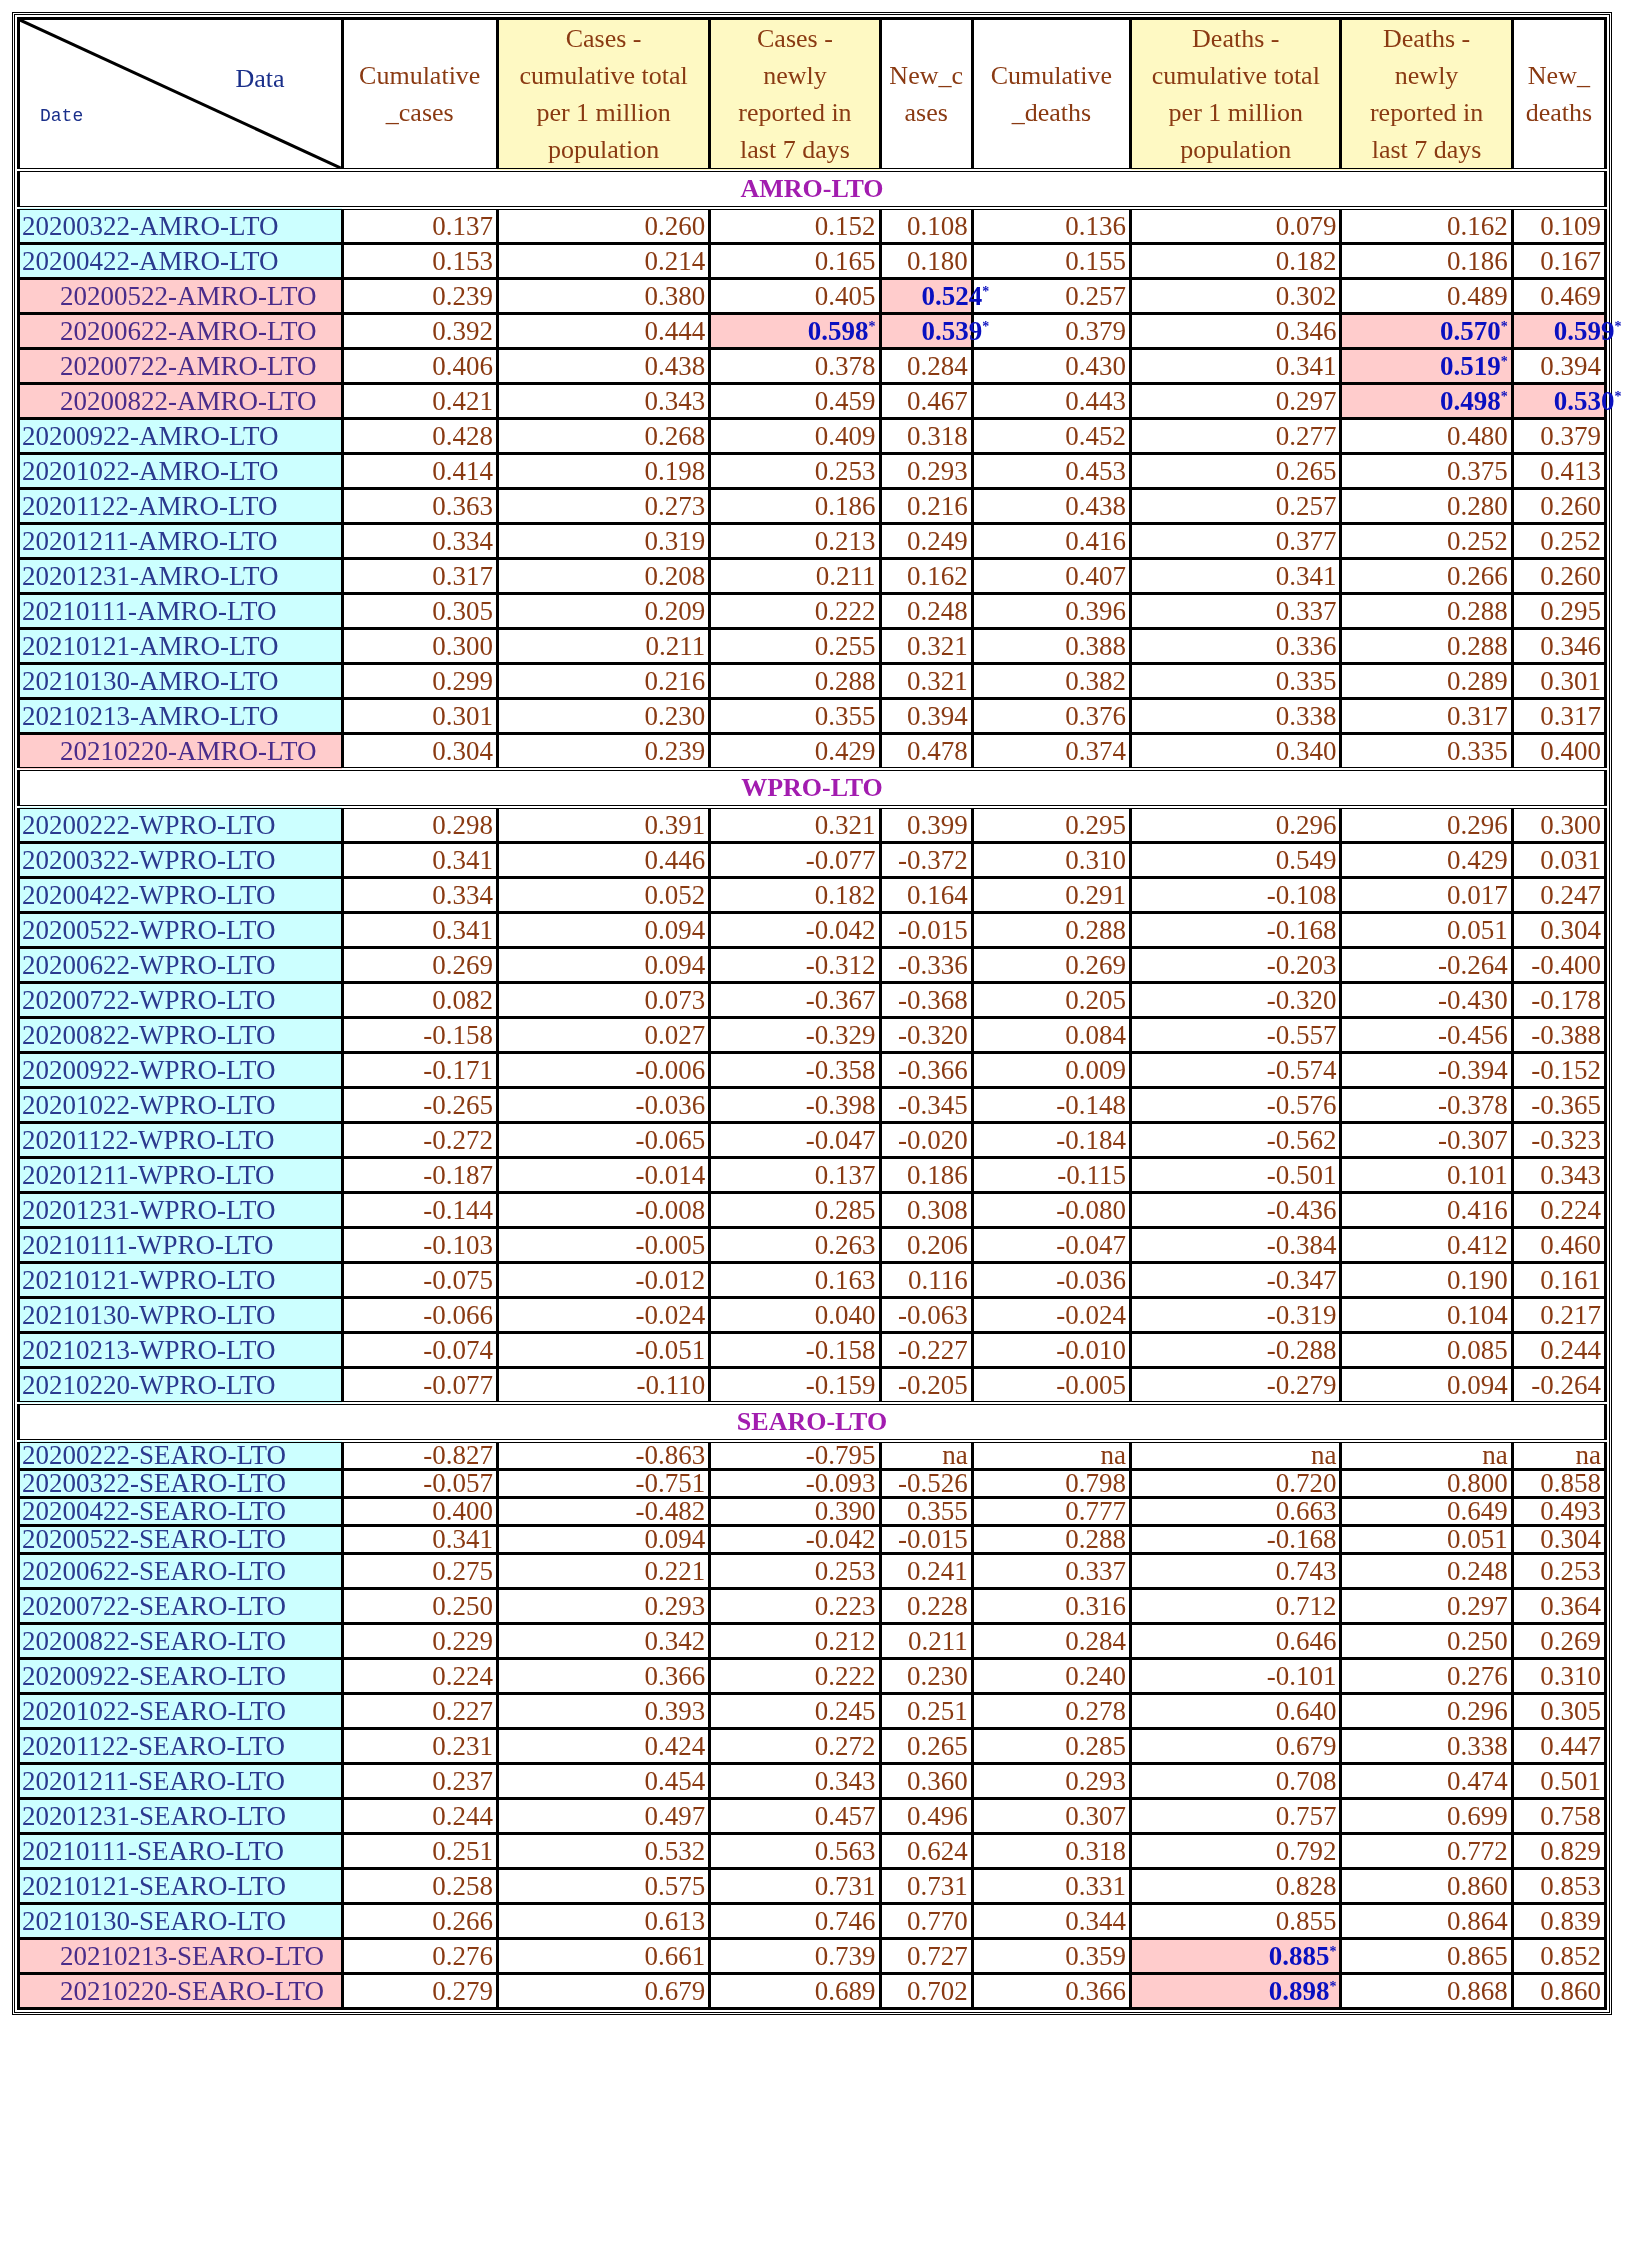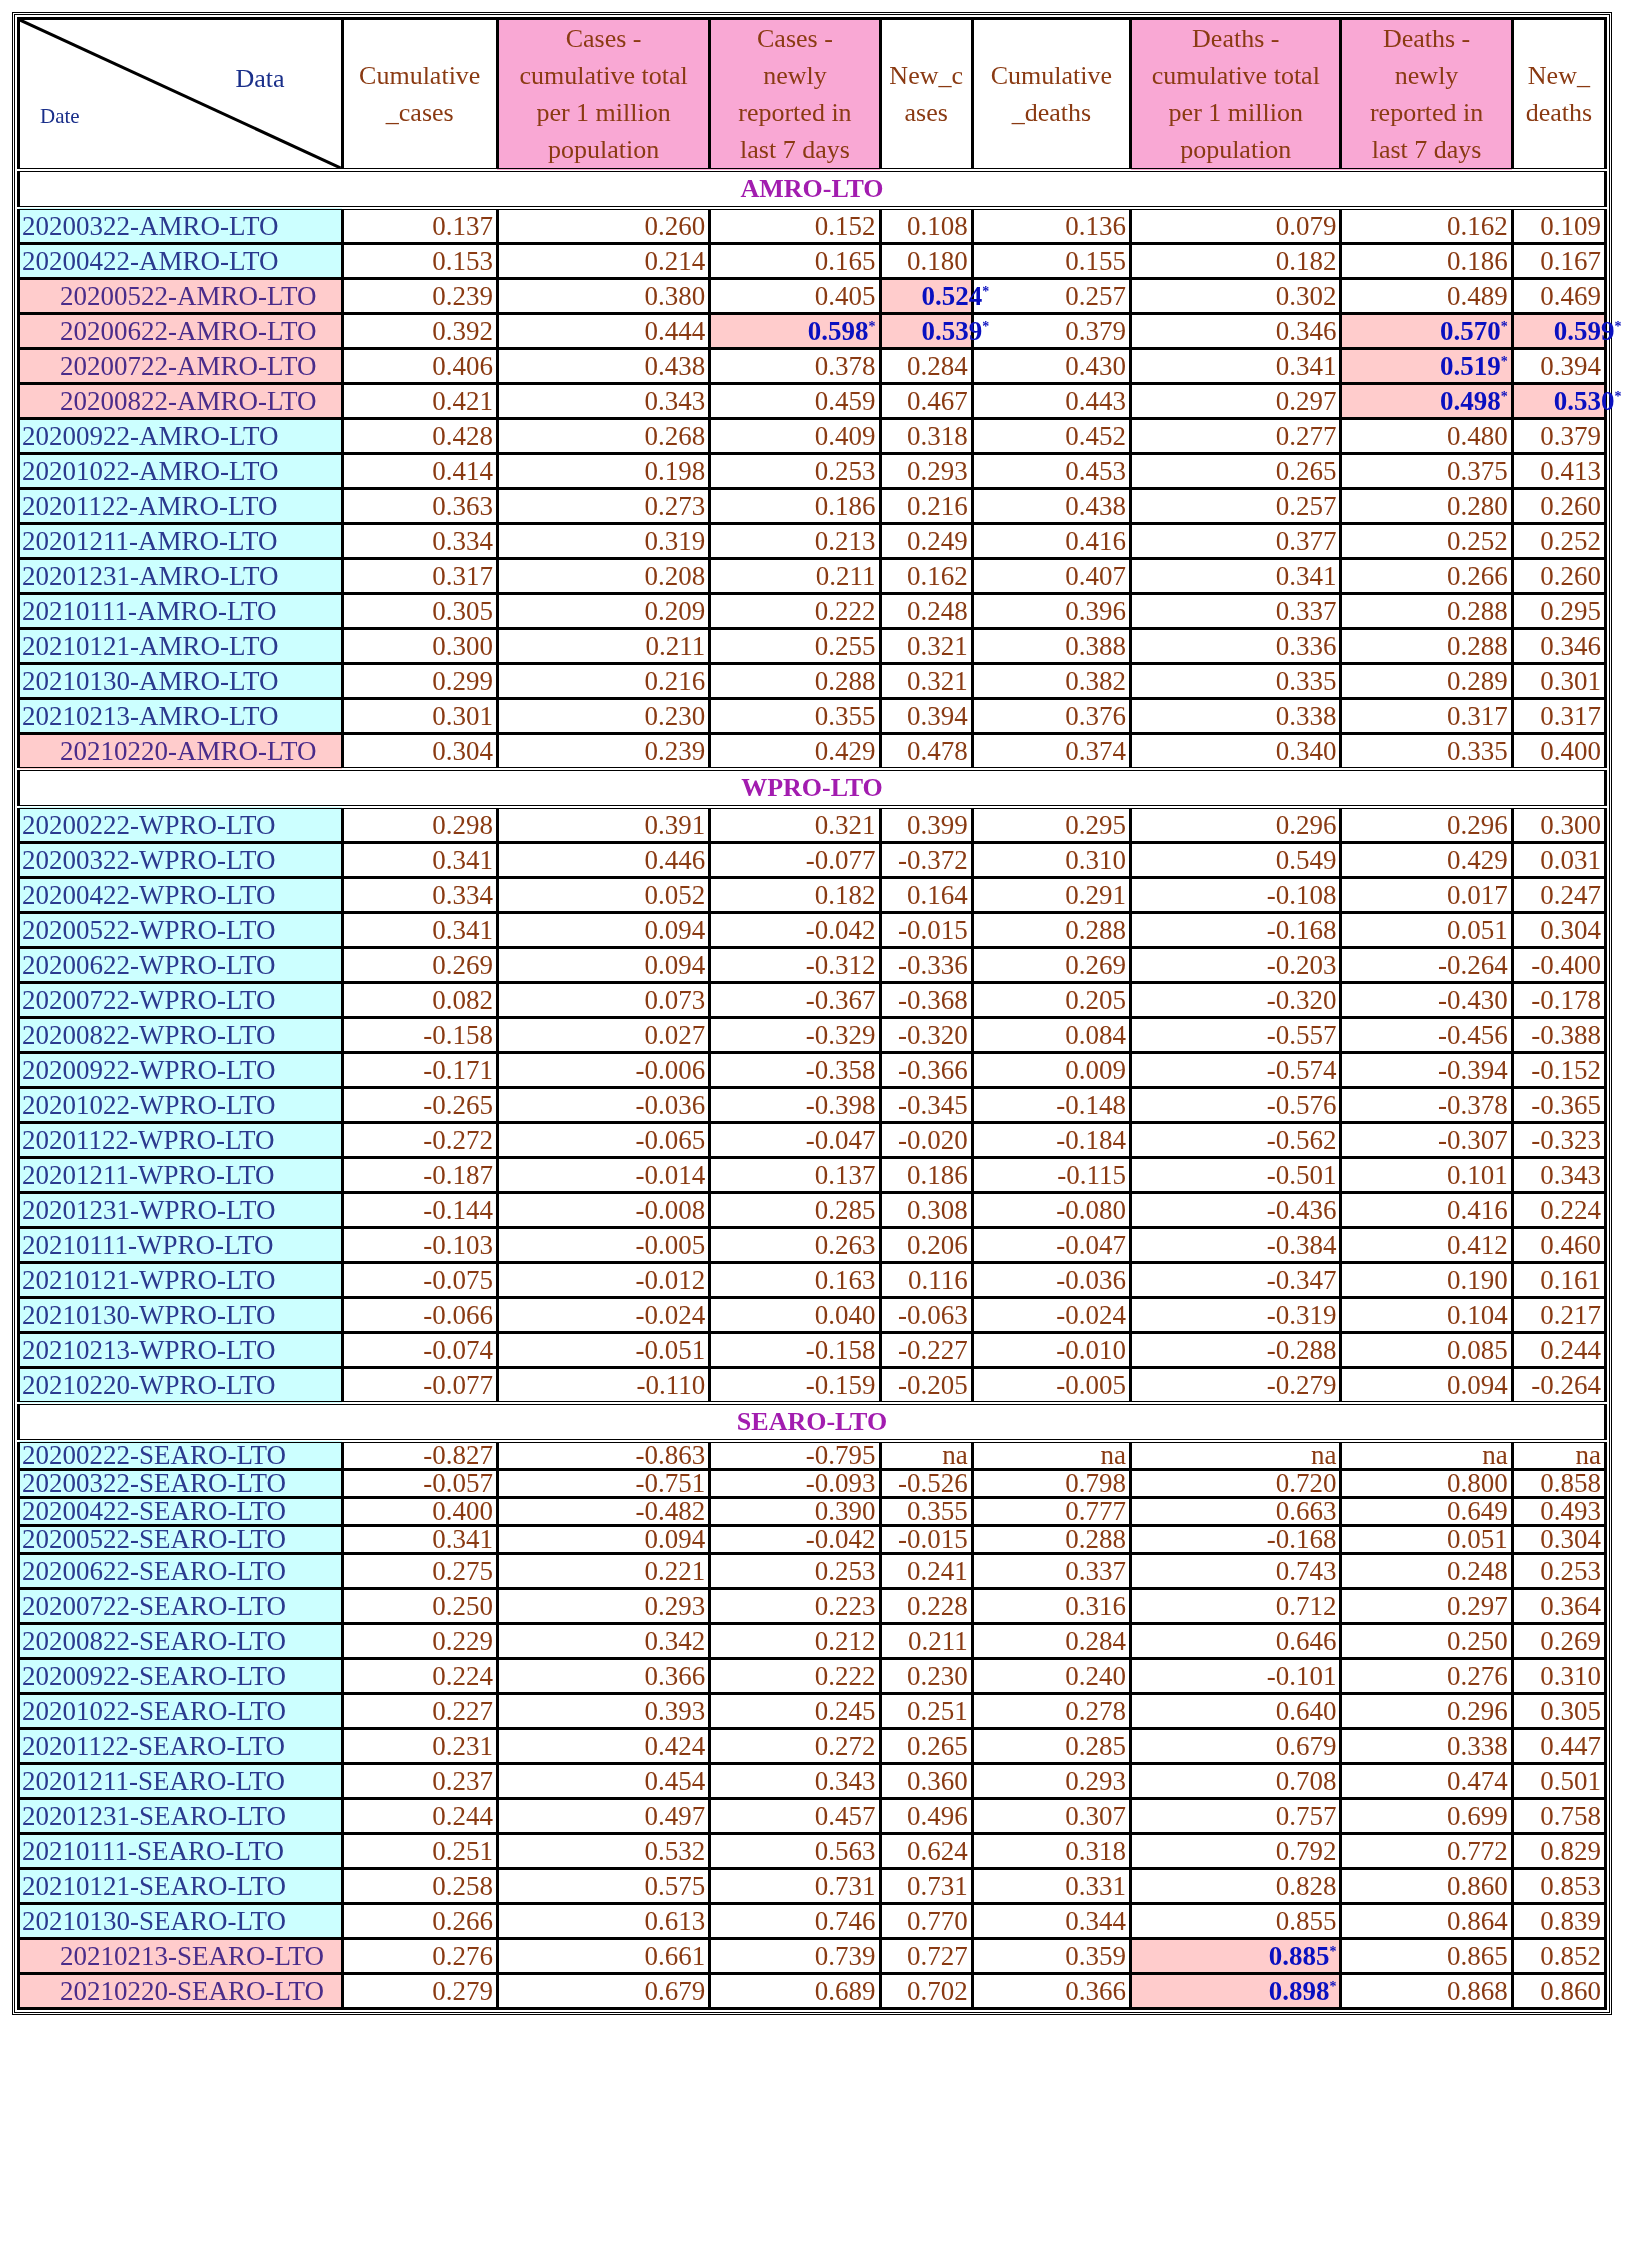--- a/index.html
+++ b/index.html
@@ -1,24 +1,24 @@
 <!DOCTYPE html>
 <html><head>
 <meta charset="utf-8">
 <style>
   html, body { margin: 0; padding: 0; background: #ffffff; }
   body { width: 1626px; height: 2267px; position: relative; font-family: "Liberation Serif", "DejaVu Serif", serif; }
   .wrap { position: absolute; left: 12px; top: 12px; width: 1600px; border: 3px double #000; box-sizing: border-box; padding: 2px; }
   table { border-collapse: collapse; width: 100%; table-layout: fixed; }
   td, th { border: 3px solid #000; padding: 0 3px; font-weight: normal; }
   .hdr th { height: 142px; font-size: 26px; color: #8a3a12; line-height: 37px; vertical-align: middle; text-align: center; background: #fff; }
-  .hdr th.y { background: #f9a8d4; }
+  .hdr th.y { background: #fef9c3; }
   .diag { position: relative; padding: 0; background: linear-gradient(to top right, transparent calc(50% - 2px), #000 calc(50% - 2px), #000 calc(50% + 2px), transparent calc(50% + 2px)); }
   .diag .l1 { position: absolute; right: 56px; top: 40px; font-size: 26px; color: #1a2f8a; }
-  .diag .l2 { position: absolute; left: 20px; top: 78px; font-size: 21px; color: #1a2f8a; }
+  .diag .l2 { position: absolute; left: 20px; top: 78px; font-size: 18px; color: #1a2f8a; font-family: Liberation Mono, monospace; }
   .diag { background: none; margin-left: 47px; }
   .diag svg { position: absolute; left: 0; top: 0; width: 100%; height: 100%; }
   .sec td { height: 34px; text-align: center; font-weight: bold; font-size: 26px; color: #a21caf; background: #fff; border-left: 3px solid #000; border-right: 3px solid #000; border-top: 4px double #000; border-bottom: 4px double #000; }
   .row td { font-size: 27px; color: #8a3a12; text-align: right; height: 32px; line-height: 32px; background: #fff; }
   .row td.date { text-align: left; color: #2b3a8f; background: #ccffff; padding-left: 2px; }
   .row td.date.pk { background: #ffcccc; color: #4a2c8a; }
   .row td.pk { background: #ffcccc; padding-left: 40px; }
   .row td.hl { color: #0a10c0; font-weight: bold; }
   .row td.hl sup { font-size: 14px; vertical-align: top; position: relative; top: -4px; }
   .searo.row td { height: 25px; line-height: 25px; }

